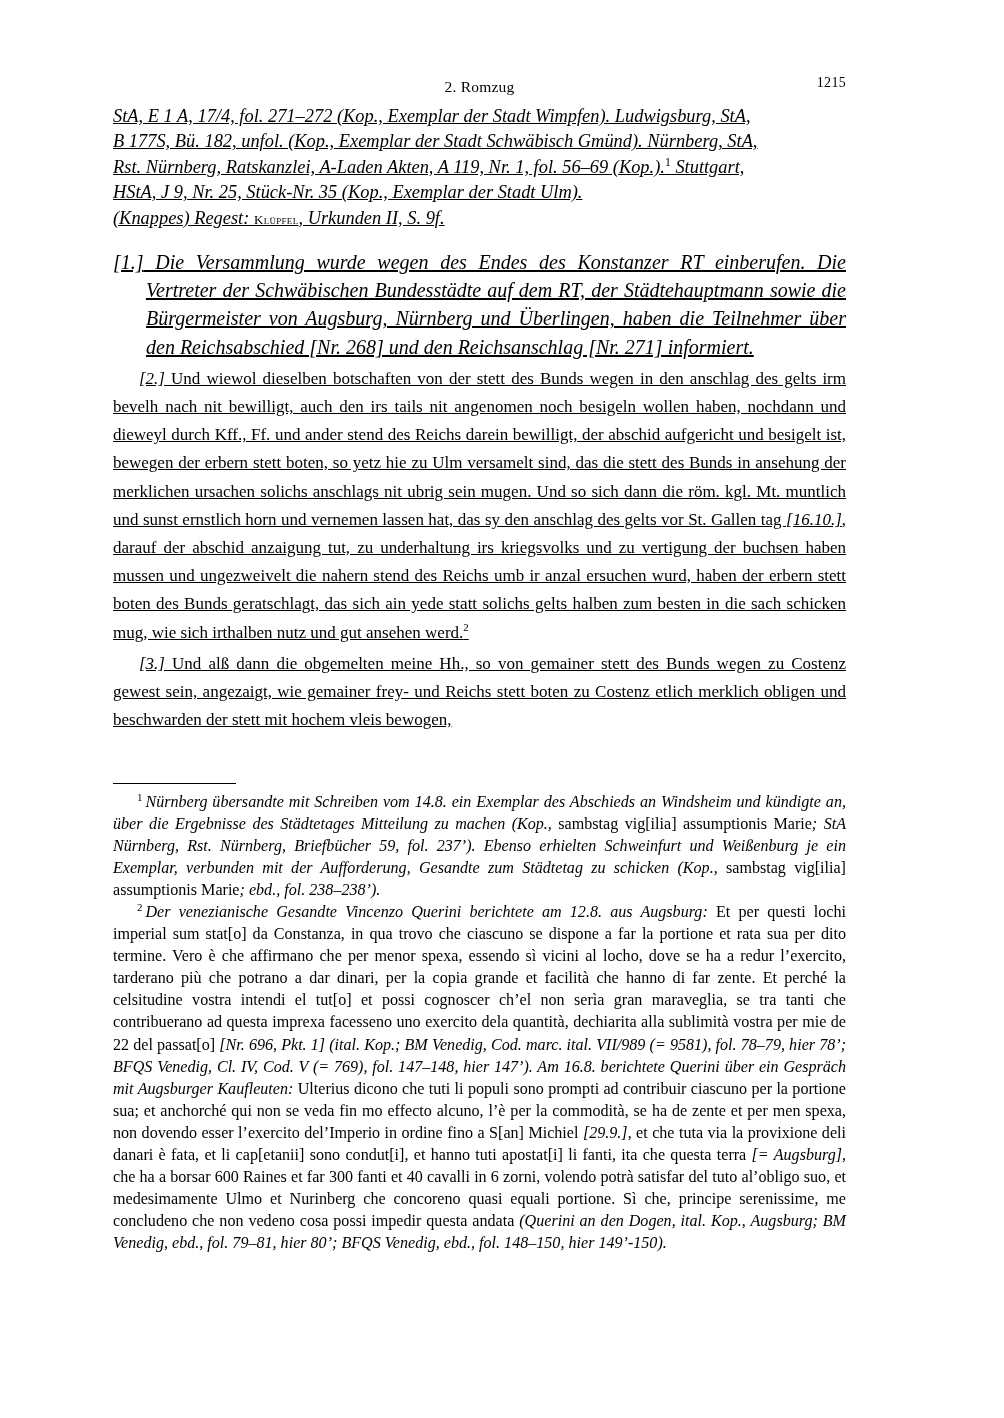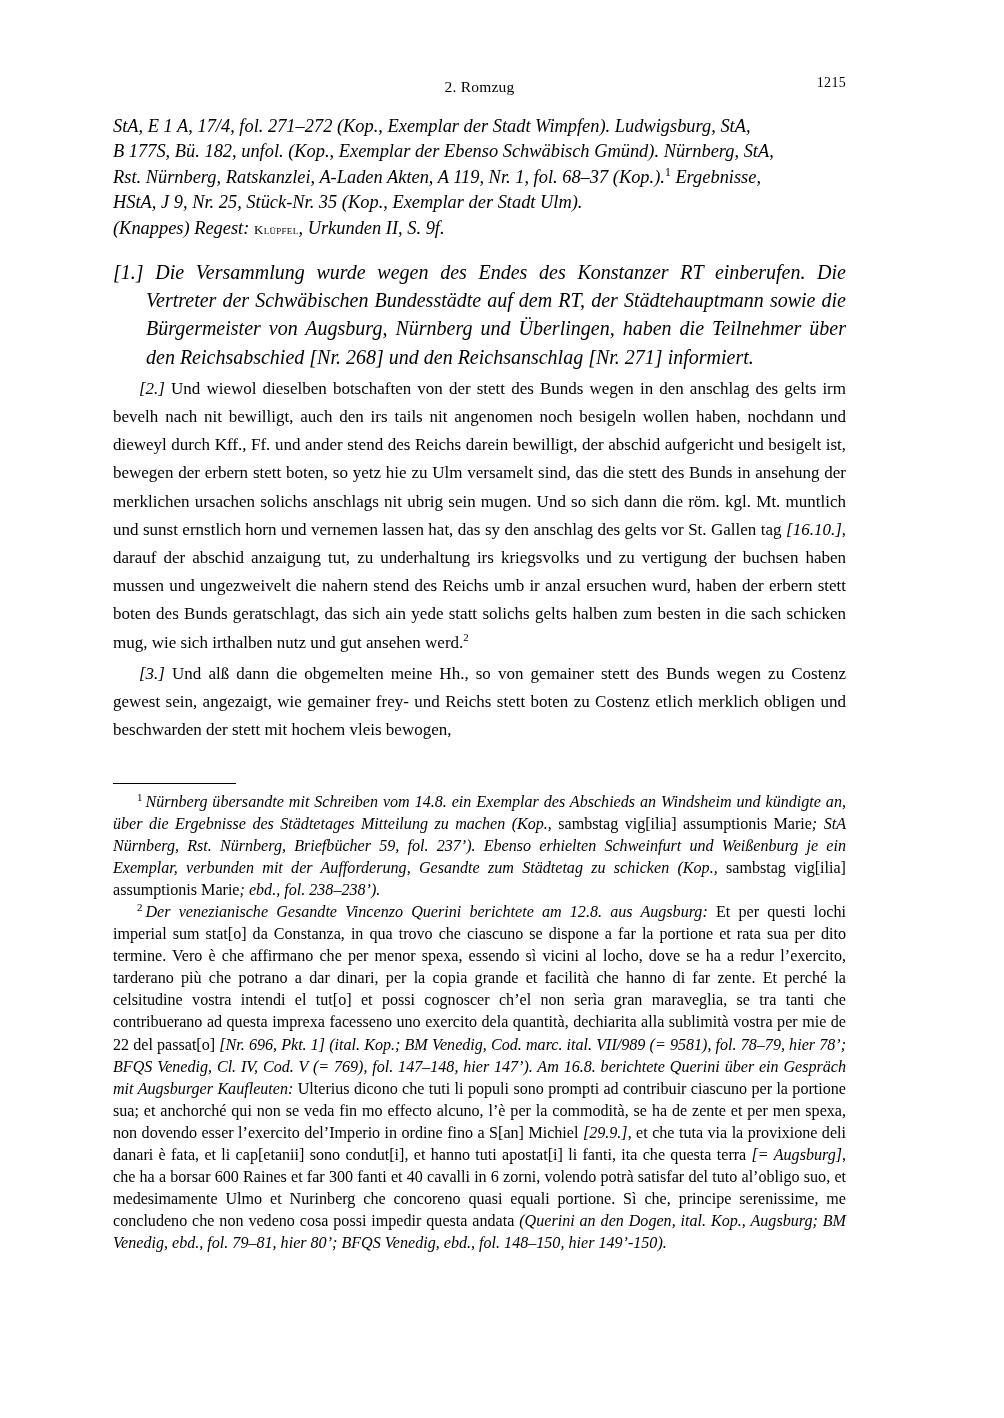--- a/index.html
+++ b/index.html
@@ -42,22 +42,23 @@
     position: absolute;
     right: 0; top: -3px;
     font-size: 14px;
     letter-spacing: 0.3px;
   }
 
   
   .textblock {
     position: absolute;
     left: 113px;
-    top: 114px;
+    top: 104px;
     width: 733px;
+    text-decoration: underline;
   }
 
   .p {
     margin: 0;
     text-align: justify;
     text-justify: inter-word;
   }
 
   
   .sourcenote {
@@ -146,22 +147,22 @@
 
   <div class="runhead">
     <div class="runhead-title">2. Romzug</div>
     <div class="runhead-folio">1215</div>
   </div>
 
   <div class="textblock">
 
     <p class="p sourcenote">
       <span class="ln">StA, E 1 A, 17/4, fol. 271–272 (Kop., Exemplar der Stadt Wimpfen). Ludwigsburg, StA,</span>
-      <span class="ln">B 177S, Bü. 182, unfol. (Kop., Exemplar der Ebenso Schwäbisch Gmünd). Nürnberg, StA,</span>
-      <span class="ln"><span>Rst. Nürnberg, Ratskanzlei, A-Laden Akten, A 119, Nr. 1, fol. 68–37 (Kop.).</span><sup class="rm">1</sup><span> Ergebnisse,</span></span>
+      <span class="ln">B 177S, Bü. 182, unfol. (Kop., Exemplar der Stadt Schwäbisch Gmünd). Nürnberg, StA,</span>
+      <span class="ln"><span>Rst. Nürnberg, Ratskanzlei, A-Laden Akten, A 119, Nr. 1, fol. 56–69 (Kop.).</span><sup class="rm">1</sup><span> Stuttgart,</span></span>
       <span class="ln">HStA, J 9, Nr. 25, Stück-Nr. 35 (Kop., Exemplar der Stadt Ulm).</span>
     </p>
 
     <p class="p regest"><span>(Knappes) Regest: </span><span class="smallcaps">Klüpfel</span><span>, Urkunden II, S. 9f.</span></p>
 
     <p class="p summary"><span>[1.]</span><span> Die Versammlung wurde wegen des Endes des Konstanzer RT einberufen. Die Vertreter der Schwäbischen Bundesstädte auf dem RT, der Städtehauptmann sowie die Bürgermeister von Augsburg, Nürnberg und Überlingen, haben die Teilnehmer über den Reichsabschied [Nr. 268] und den Reichsanschlag [Nr. 271] informiert.</span></p>
 
     <p class="p body first"><i>[2.]</i><span> Und wiewol dieselben botschaften von der stett des Bunds wegen in den anschlag des gelts irm bevelh nach nit bewilligt, auch den irs tails nit angenomen noch besigeln wollen haben, nochdann und dieweyl durch Kff., Ff. und ander stend des Reichs darein bewilligt, der abschid aufgericht und besigelt ist, bewegen der erbern stett boten, so yetz hie zu Ulm versamelt sind, das die stett des Bunds in ansehung der merklichen ursachen solichs anschlags nit ubrig sein mugen. Und so sich dann die röm. kgl. Mt. muntlich und sunst ernstlich horn und vernemen lassen hat, das sy den anschlag des gelts vor St. Gallen tag </span><i>[16.10.]</i><span>, darauf der abschid anzaigung tut, zu underhaltung irs kriegsvolks und zu vertigung der buchsen haben mussen und ungezweivelt die nahern stend des Reichs umb ir anzal ersuchen wurd, haben der erbern stett boten des Bunds geratschlagt, das sich ain yede statt solichs gelts halben zum besten in die sach schicken mug, wie sich irthalben nutz und gut ansehen werd.</span><sup>2</sup></p>
 
     <p class="p body"><i>[3.]</i><span> Und alß dann die obgemelten meine Hh., so von gemainer stett des Bunds wegen zu Costenz gewest sein, angezaigt, wie gemainer frey- und Reichs stett boten zu Costenz etlich merklich obligen und beschwarden der stett mit hochem vleis bewogen,</span></p>

